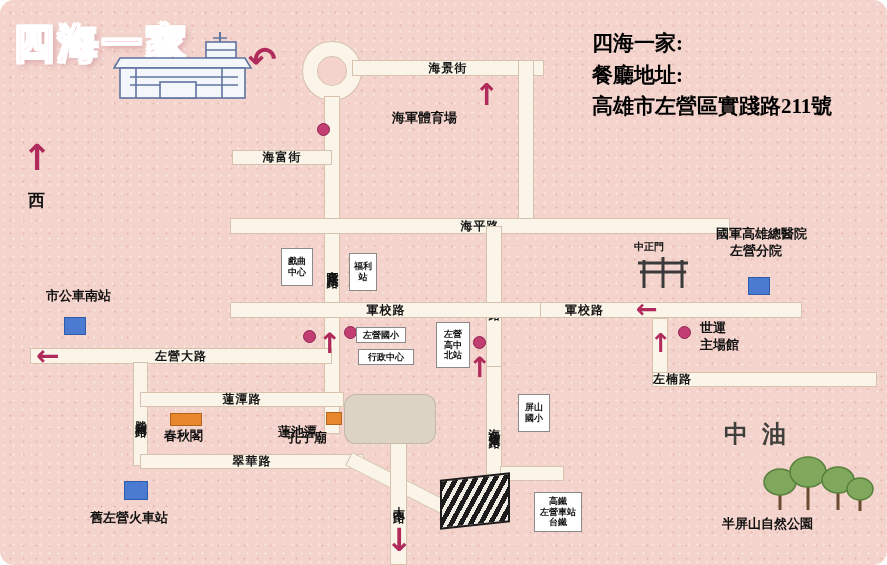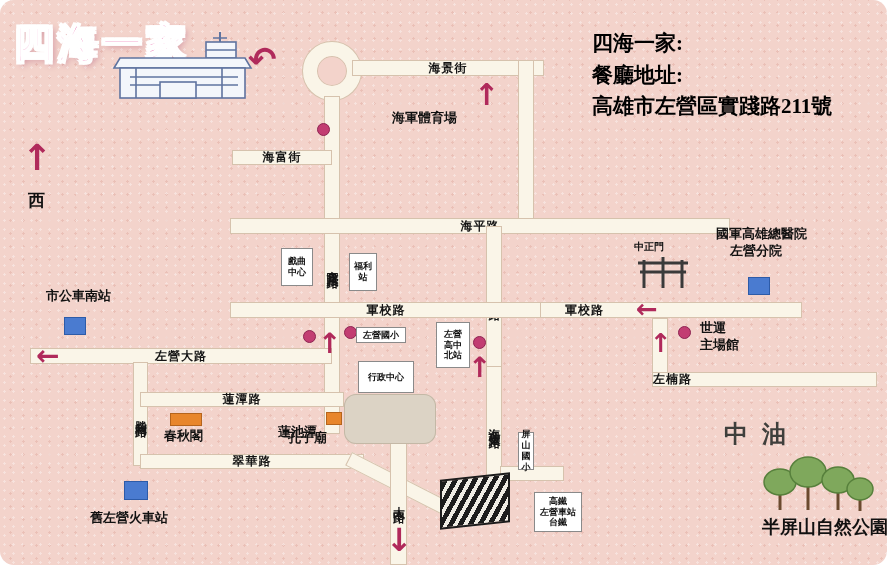--- a/index.html
+++ b/index.html
@@ -174,38 +174,38 @@
   <div class="lbl" style="left:700px;top:320px;">
     <div>世運</div>
     <div>主場館</div>
   </div>
   <div class="lbl" style="left:46px;top:288px;">市公車南站</div>
   <div class="lbl" style="left:164px;top:428px;">春秋閣</div>
   <div class="lbl" style="left:236px;top:424px;margin-left:42px;">蓮池潭</div>
   <div class="lbl" style="left:288px;top:430px;">孔子廟</div>
   <div class="cpc">中油</div>
   <div class="lbl" style="left:90px;top:510px;">舊左營火車站</div>
-  <div class="lbl" style="left:722px;top:516px;font-size:18px;margin-left:40px;">半屏山自然公園</div>
+  <div class="lbl" style="left:722px;top:516px;font-size:13px;">半屏山自然公園</div>
 
   <div class="wbox" style="left:281px;top:248px;width:32px;height:38px">
     <div>戲曲</div>
     <div>中心</div>
   </div>
   <div class="wbox" style="left:349px;top:253px;width:28px;height:38px">
     <div>福利</div>
     <div>站</div>
   </div>
   <div class="wbox" style="left:356px;top:327px;width:50px;height:16px">左營國小</div>
   <div class="wbox" style="left:436px;top:322px;width:34px;height:46px">
     <div>左營</div>
     <div>高中</div>
     <div>北站</div>
   </div>
-  <div class="wbox" style="left:358px;top:361px;width:56px;height:32px">行政中心</div>
-  <div class="wbox" style="left:518px;top:432px;width:16px;height:38px">
+  <div class="wbox" style="left:358px;top:349px;width:56px;height:16px">行政中心</div>
+  <div class="wbox" style="left:518px;top:394px;width:32px;height:38px">
     <div>屏山</div>
     <div>國小</div>
   </div>
   <div class="wbox" style="left:534px;top:492px;width:48px;height:40px">
     <div>高鐵</div>
     <div>左營車站</div>
     <div>台鐵</div>
   </div>
 
   <div class="station"></div>

